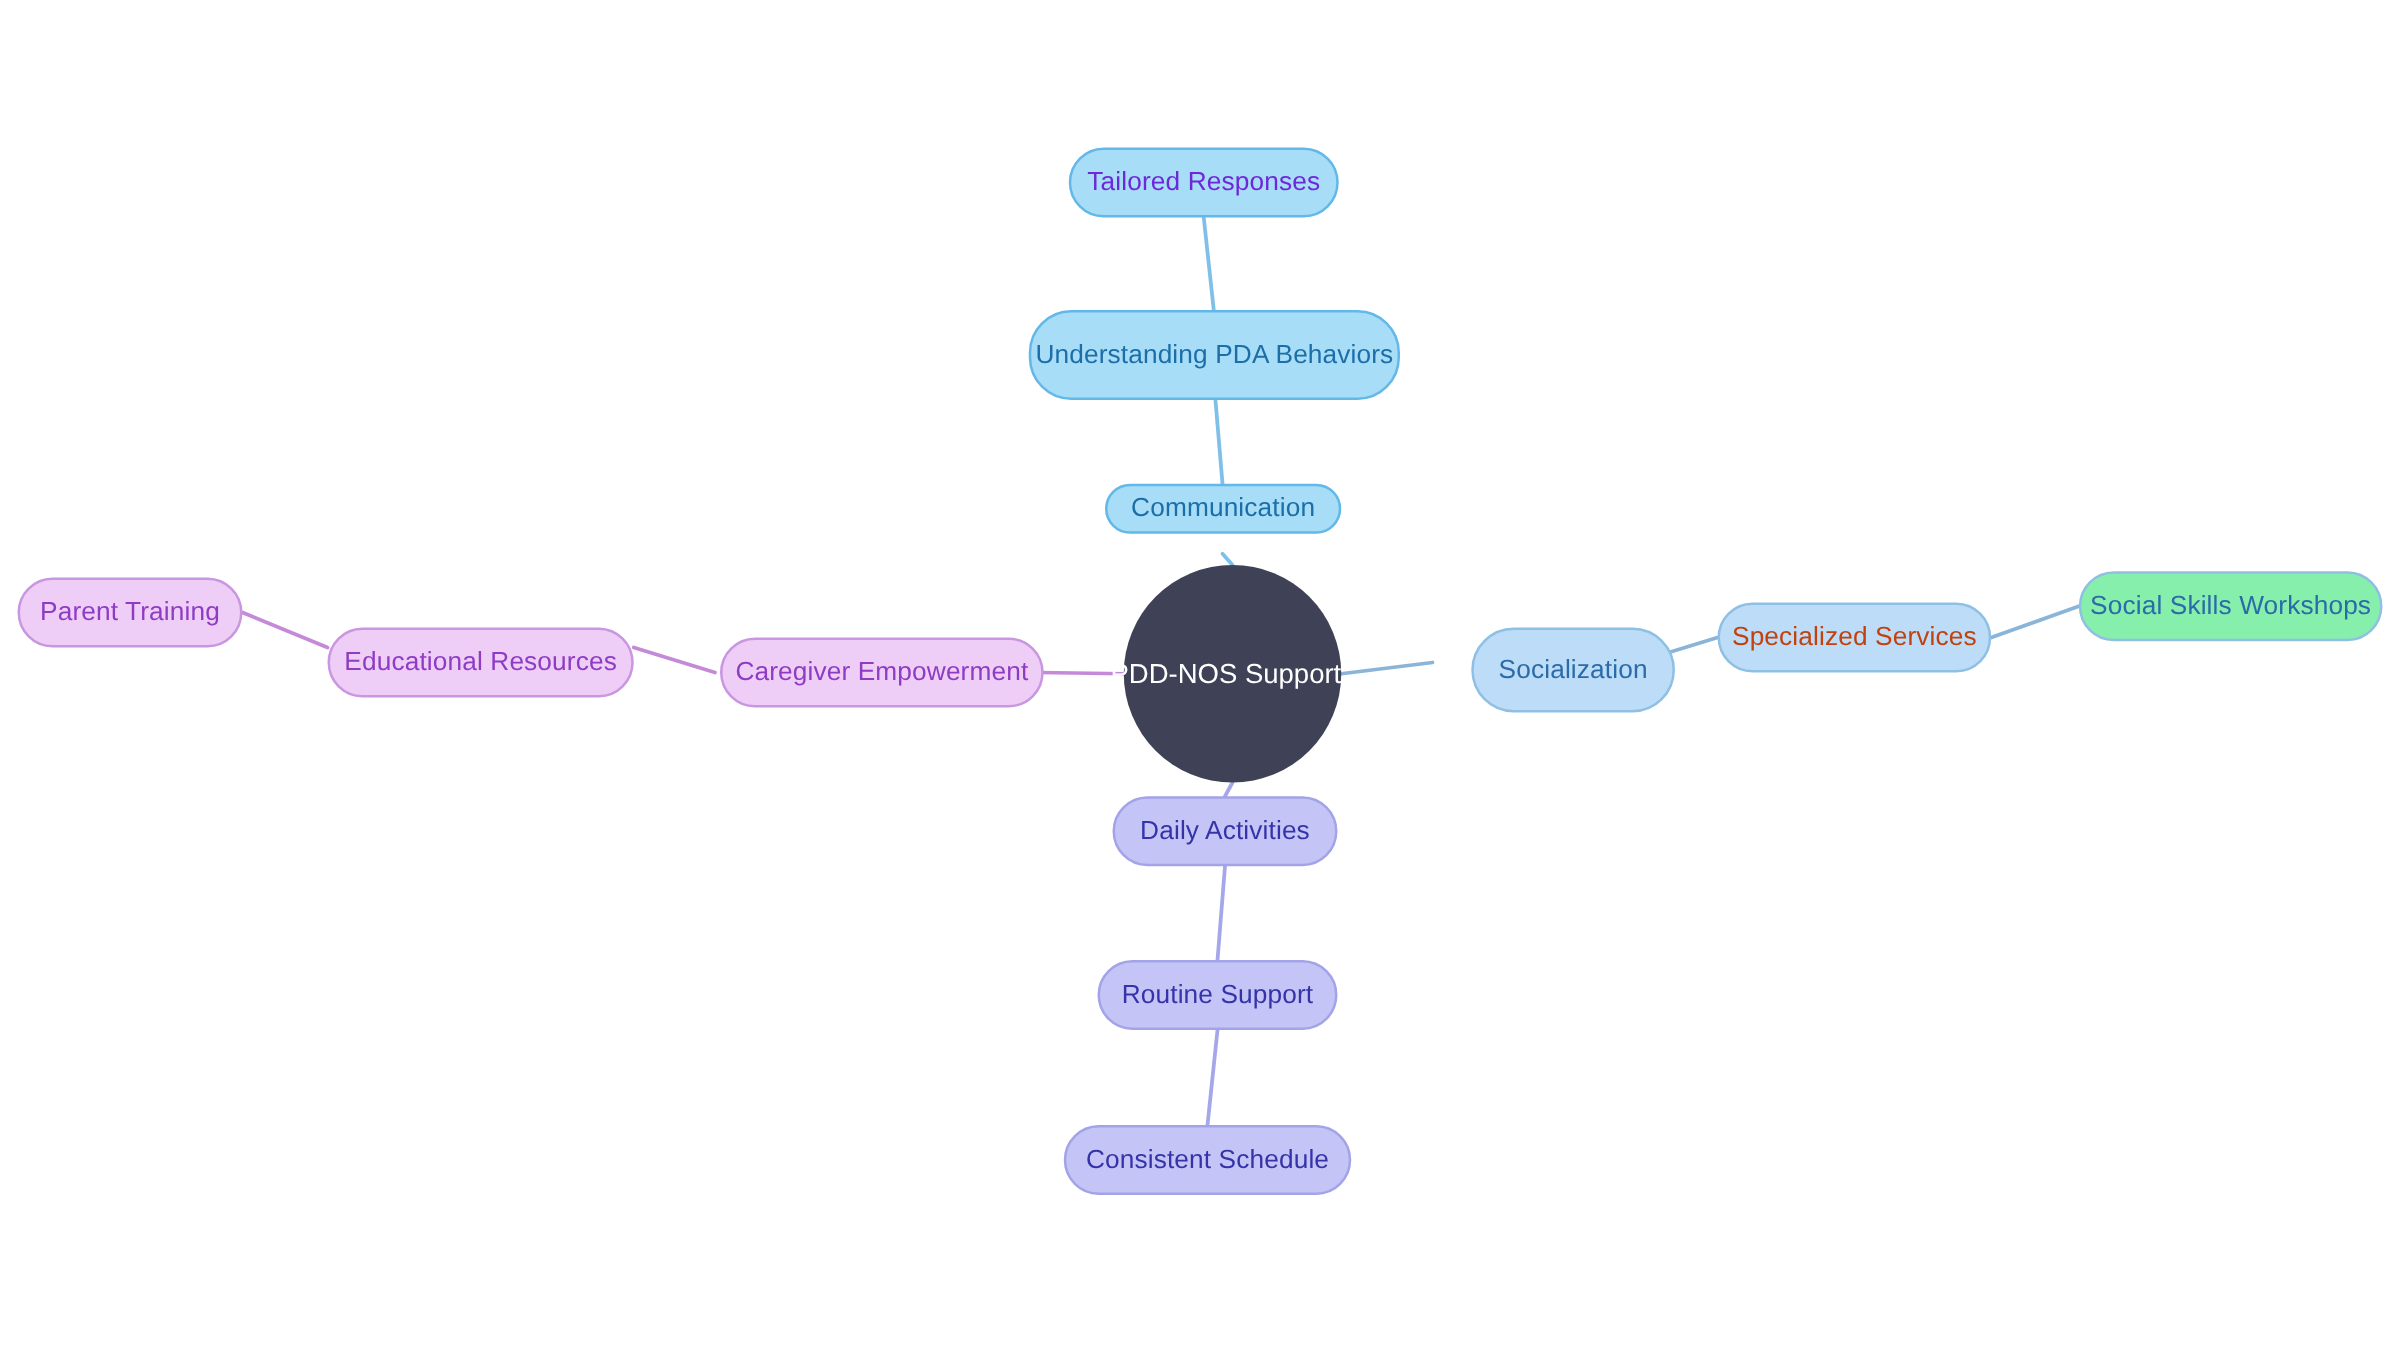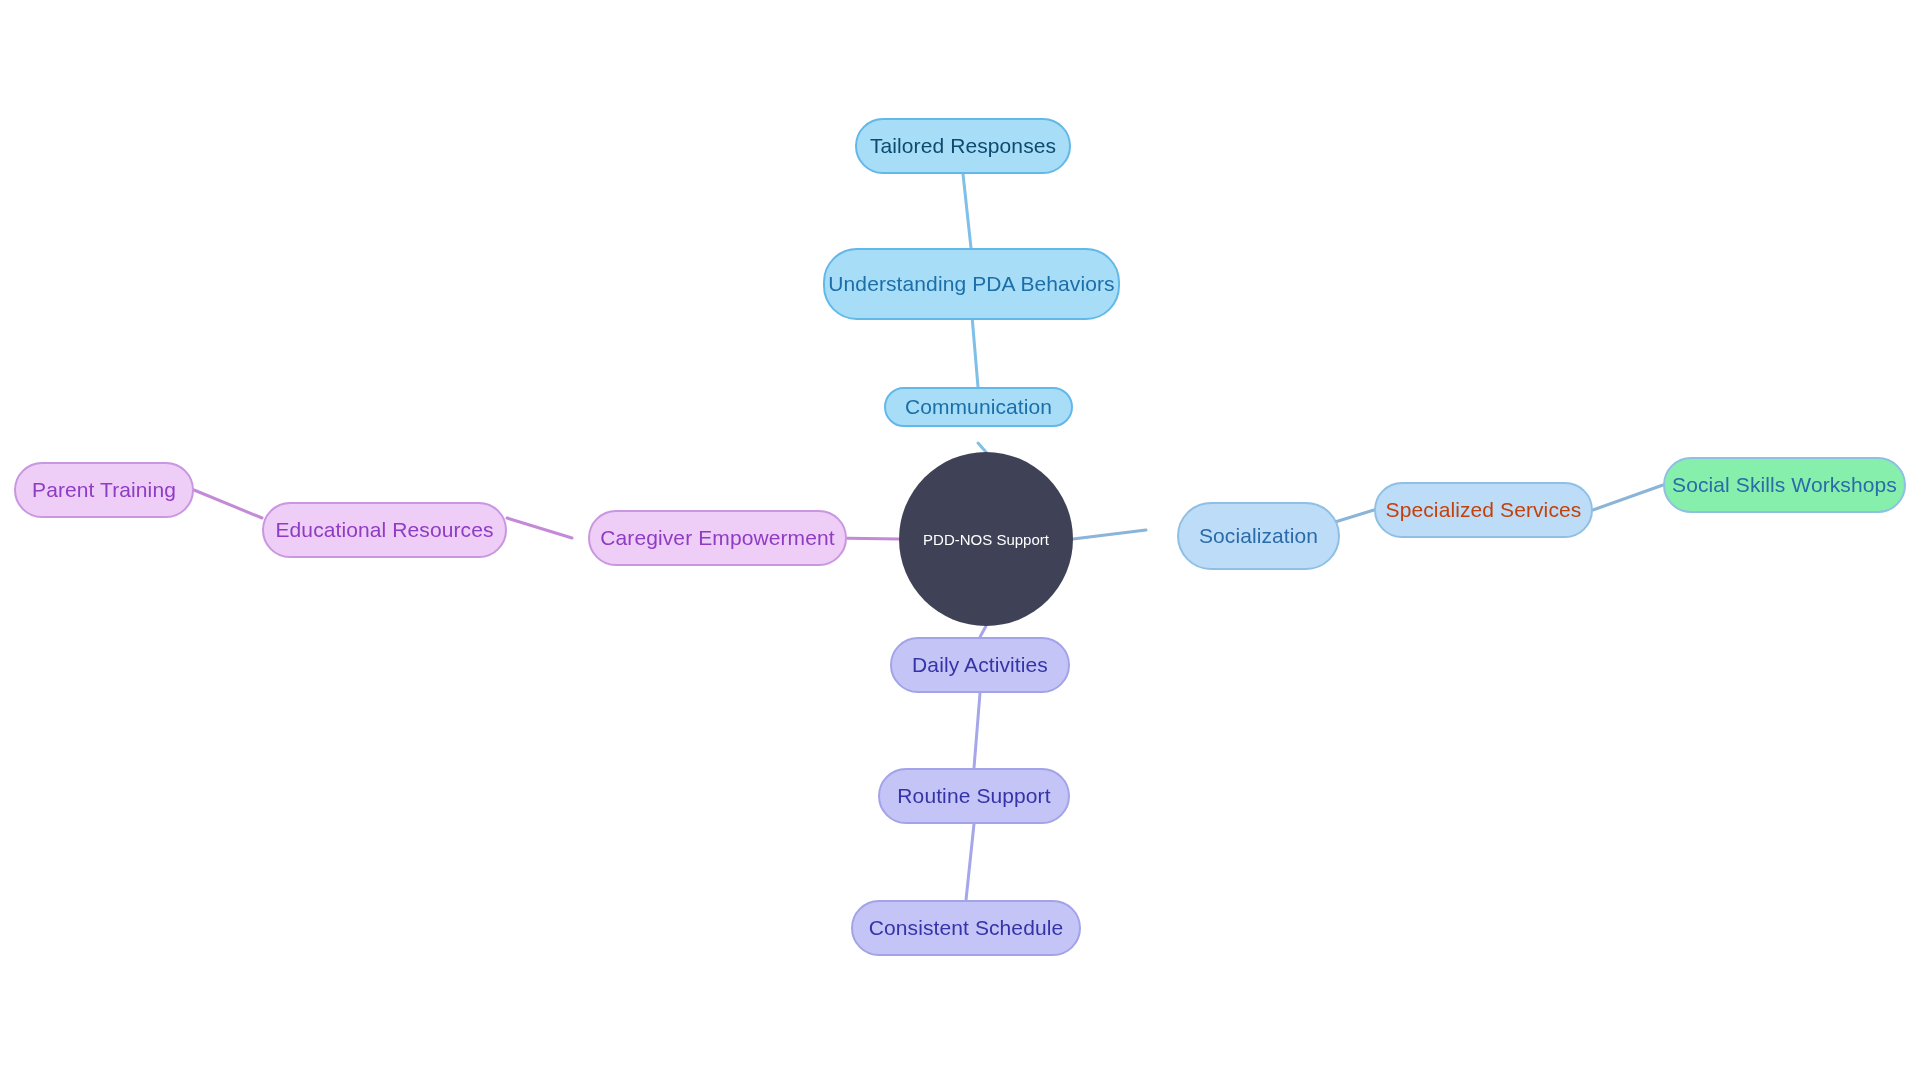--- a/index.html
+++ b/index.html
@@ -39,25 +39,25 @@
     line-height: 1.15;
     letter-spacing: 0.1px;
     white-space: nowrap;
     z-index: 3;
   }
   .node-root {
     position: absolute;
     box-sizing: border-box;
     display: flex;
     align-items: center;
-    justify-content: center;
+    justify-content: flex-end;
     text-align: center;
     border-radius: 50%;
     border: none;
-    font-size: 15px;
+    font-size: 22px;
     white-space: nowrap;
     z-index: 4;
   }
 </style>
 </head>
 <body>
 
 <div id="canvas">
   <svg id="edges" viewBox="0 0 1920 1080" preserveAspectRatio="none">
       <line x1="986" y1="452" x2="978" y2="443" stroke="#7fc0e8" stroke-width="3" stroke-linecap="round"></line>
@@ -73,42 +73,42 @@
       <line x1="572" y1="538" x2="507" y2="518" stroke="#c48ad8" stroke-width="3" stroke-linecap="round"></line>
       <line x1="262" y1="518" x2="194" y2="490" stroke="#c48ad8" stroke-width="3" stroke-linecap="round"></line>
     </svg>
   <div id="nodes-layer">
       <div class="node" style="left: 884px; top: 387px; width: 189px; height: 40px; background: rgb(168, 221, 247); border-color: rgb(98, 184, 232); color: rgb(28, 110, 168);">
         <span>Communication</span>
       </div>
       <div class="node" style="left: 823px; top: 248px; width: 297px; height: 72px; background: rgb(168, 221, 247); border-color: rgb(98, 184, 232); color: rgb(28, 110, 168);">
         <span>Understanding PDA Behaviors</span>
       </div>
-      <div class="node" style="left: 855px; top: 118px; width: 216px; height: 56px; background: rgb(168, 221, 247); border-color: rgb(98, 184, 232); color: #0c4a6e;">
+      <div class="node" style="left: 855px; top: 118px; width: 216px; height: 56px; background: rgb(168, 221, 247); border-color: rgb(98, 184, 232); color: #6d28d9;">
         <span>Tailored Responses</span>
       </div>
       <div class="node" style="left: 1177px; top: 502px; width: 163px; height: 68px; background: rgb(188, 220, 247); border-color: rgb(143, 192, 228); color: rgb(42, 107, 168); align-items: center;">
         <span>Socialization</span>
       </div>
       <div class="node" style="left: 1374px; top: 482px; width: 219px; height: 56px; background: rgb(188, 220, 247); border-color: rgb(143, 192, 228); color: #c2410c;">
         <span>Specialized Services</span>
       </div>
       <div class="node" style="left: 1663px; top: 457px; width: 243px; height: 56px; background: #86efac; border-color: rgb(143, 192, 228); color: rgb(42, 107, 168);">
         <span>Social Skills Workshops</span>
       </div>
       <div class="node" style="left: 890px; top: 637px; width: 180px; height: 56px; background: rgb(196, 196, 247); border-color: rgb(163, 163, 232); color: rgb(52, 52, 168);">
         <span>Daily Activities</span>
       </div>
       <div class="node" style="left: 878px; top: 768px; width: 192px; height: 56px; background: rgb(196, 196, 247); border-color: rgb(163, 163, 232); color: rgb(52, 52, 168);">
         <span>Routine Support</span>
       </div>
       <div class="node" style="left: 851px; top: 900px; width: 230px; height: 56px; background: rgb(196, 196, 247); border-color: rgb(163, 163, 232); color: rgb(52, 52, 168);">
         <span>Consistent Schedule</span>
       </div>
-      <div class="node" style="left: 588px; top: 510px; width: 259px; height: 56px; background: rgb(238, 205, 247); border-color: rgb(201, 150, 224); color: rgb(142, 60, 196);">
+      <div class="node" style="left: 576px; top: 510px; width: 259px; height: 56px; background: rgb(238, 205, 247); border-color: rgb(201, 150, 224); color: rgb(142, 60, 196);">
         <span>Caregiver Empowerment</span>
       </div>
       <div class="node" style="left: 262px; top: 490px; width: 245px; height: 56px; background: rgb(238, 205, 247); border-color: rgb(201, 150, 224); color: rgb(142, 60, 196); margin-top: 12px;">
         <span>Educational Resources</span>
       </div>
       <div class="node" style="left: 14px; top: 462px; width: 180px; height: 56px; background: rgb(238, 205, 247); border-color: rgb(201, 150, 224); color: rgb(142, 60, 196);">
         <span>Parent Training</span>
       </div>
       <div class="node-root" style="left: 899px; top: 452px; width: 174px; height: 174px; background: rgb(63, 66, 87); color: rgb(255, 255, 255);">
         <span>PDD-NOS Support</span>

